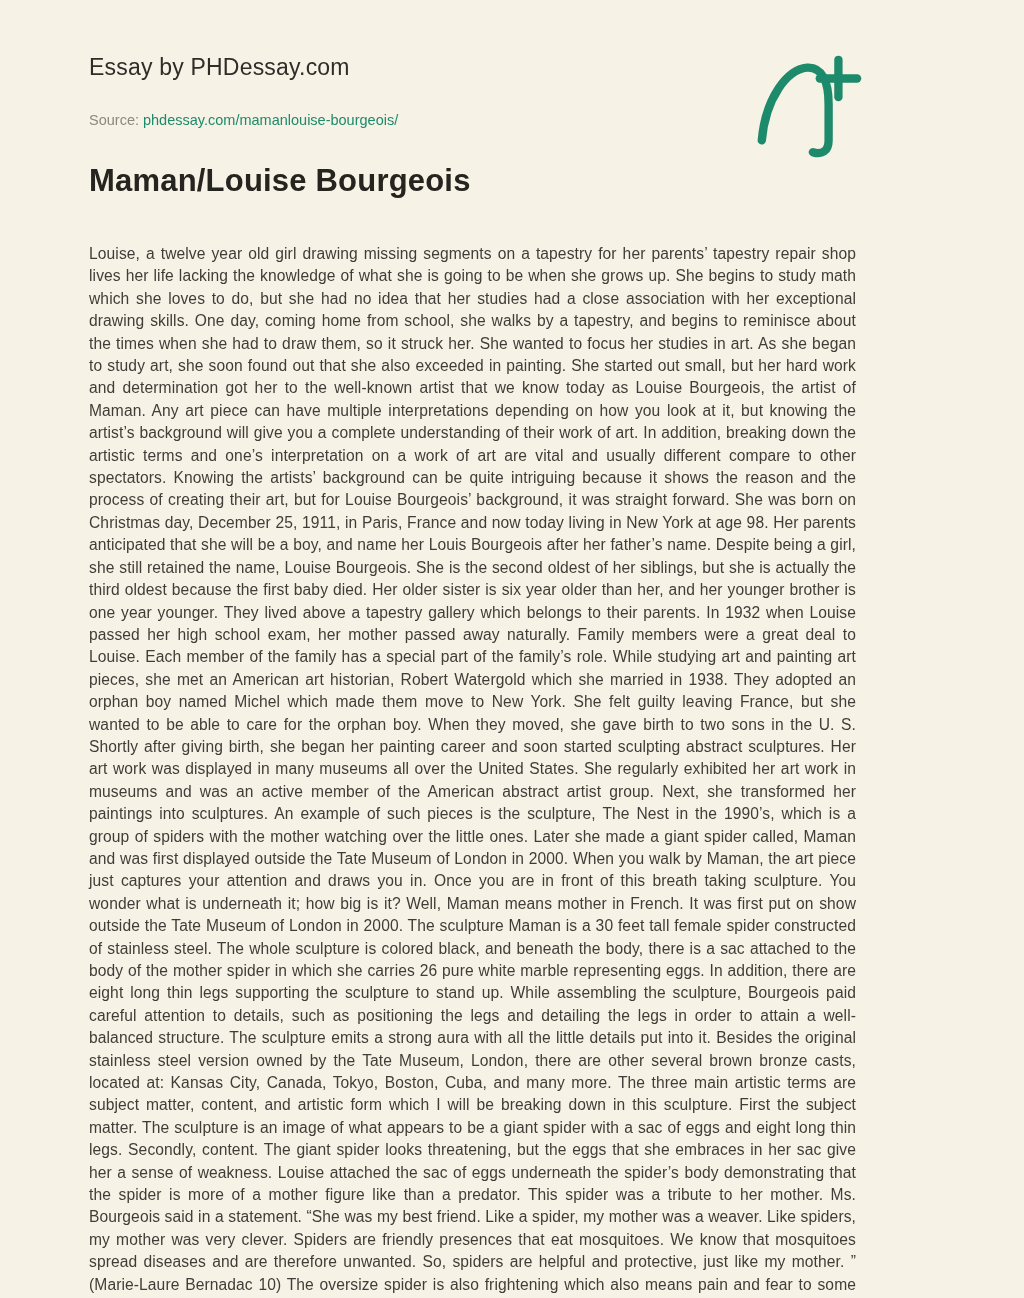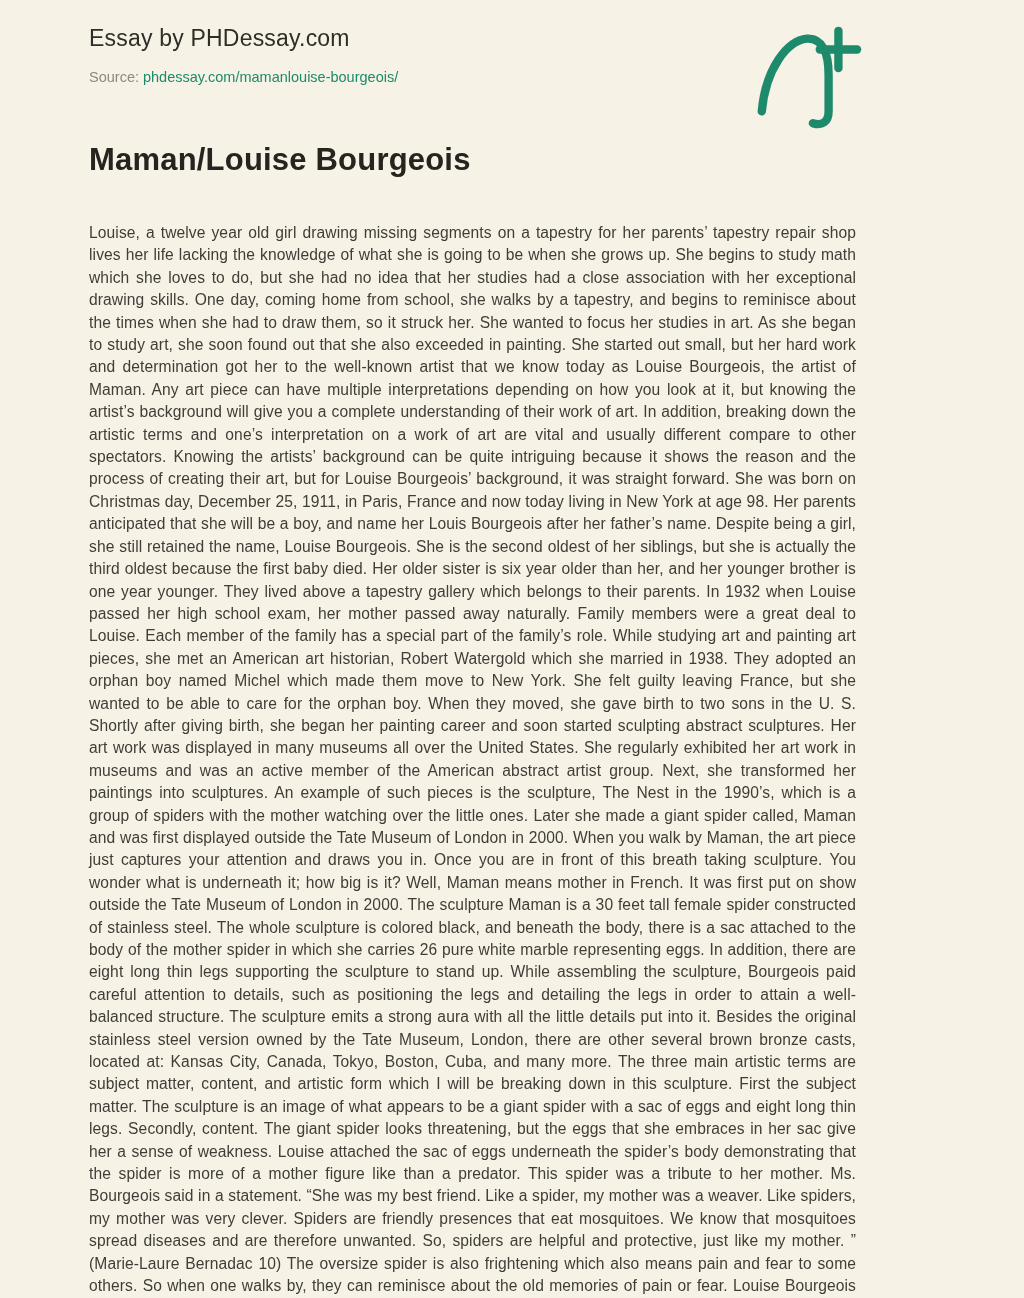--- a/index.html
+++ b/index.html
@@ -5,49 +5,49 @@
   * { margin: 0; padding: 0; box-sizing: border-box; }
   html, body { width: 1024px; height: 1298px; }
   body {
     background: #f7f2e6;
     font-family: "Liberation Sans", sans-serif;
     overflow: hidden;
   }
   .page {
     width: 944px;
     height: 1298px;
-    padding: 23px 88px 0 89px;
+    padding: 52px 88px 0 89px;
     overflow: hidden;
     position: relative;
   }
   .header { position: relative; }
   .byline {
     font-size: 23px;
     color: #2f2d29;
     font-weight: 500;
     letter-spacing: 0.2px;
     line-height: 30px;
   }
   .source-line {
-    margin-top: 14px;
+    margin-top: 28px;
     font-size: 14.5px;
     line-height: 20px;
   }
   .source-label { color: #8f897b; margin-right: 4px; }
   .source-link { color: #1d8a6b; text-decoration: none; cursor: pointer; }
   .logo {
     position: absolute;
     top: -2px;
     right: -6px;
     width: 112px;
     height: 112px;
   }
   .logo svg { width: 100%; height: 100%; display: block; }
   h1.title {
-    margin-top: 54px;
+    margin-top: 32px;
     font-size: 31px;
     font-weight: 700;
     color: #26241f;
     letter-spacing: 0.2px;
     line-height: 37px;
   }
   .body-text {
     margin-top: 44px;
     font-size: 15.6px;
     line-height: 22.4px;

